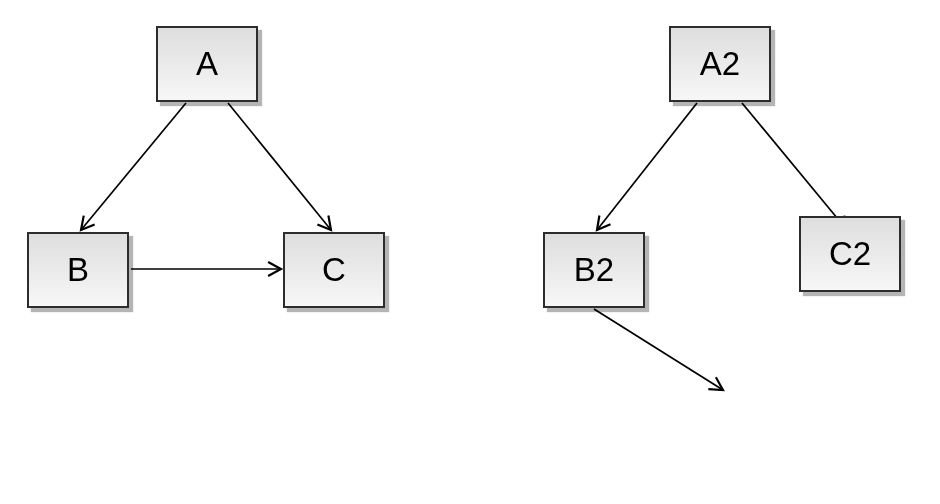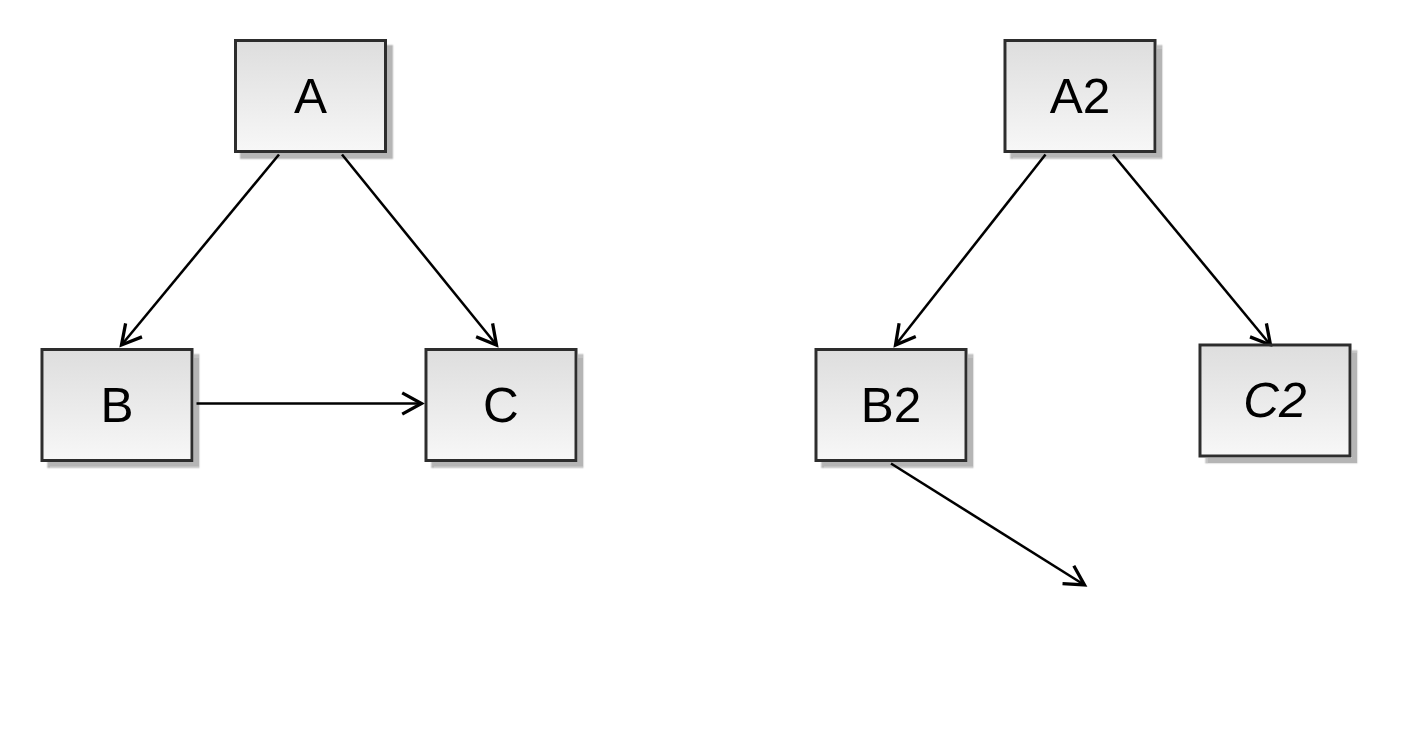--- a/index.html
+++ b/index.html
@@ -40,21 +40,21 @@
     color: #000000;
     user-select: none;
     transform: translateY(-1px);
   }
   
   .pos-a  { left: 156px; top: 26px;  }
   .pos-b  { left: 27px;  top: 232px; }
   .pos-c  { left: 283px; top: 232px; }
   .pos-a2 { left: 669px; top: 26px;  }
   .pos-b2 { left: 543px; top: 232px; }
-  .pos-c2 { left: 799px; top: 229px; font-style: italic; }
+  .pos-c2 { left: 799px; top: 216px; }
   .pos-c3 { left: 677px; top: 392px; }
   .edge {
     stroke: #000000;
     stroke-width: 1.7;
     fill: none;
   }
 </style>
 </head>
 <body>
 

